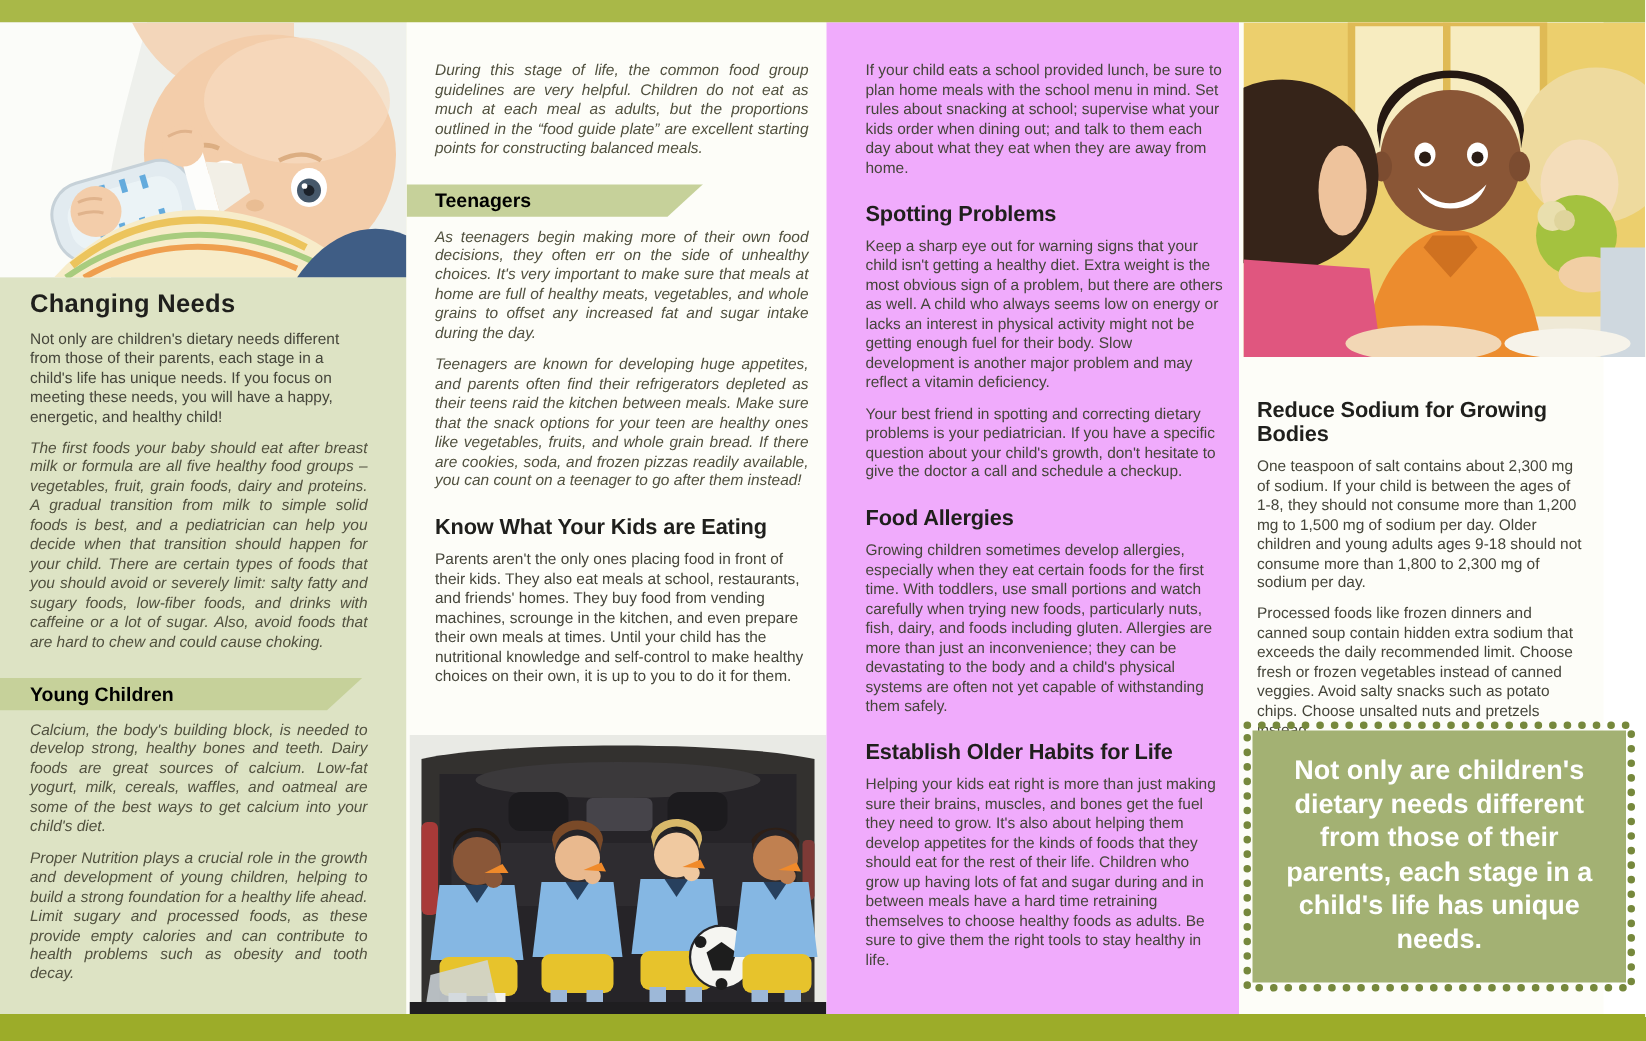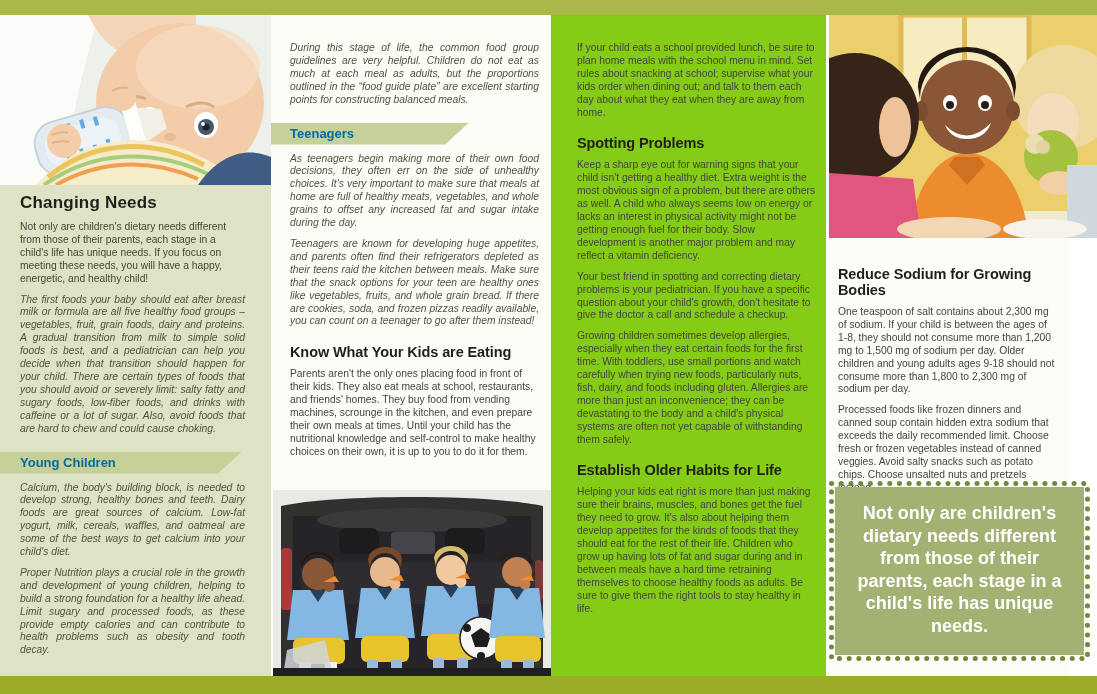--- a/index.html
+++ b/index.html
@@ -10,21 +10,21 @@
     overflow: hidden;
     font-family: "Liberation Sans", sans-serif;
     background: #ffffff;
   }
   .strip-top { position:absolute; left:0; top:0; width:1097px; height:15px; background:#a9b848; }
   .strip-bottom { position:absolute; left:0; top:676px; width:1097px; height:18px; background:#9cac29; }
 
   .panel { position:absolute; top:15px; height:661px; }
   .panel-left   { left:0;    width:271px; background:#dde3c4; }
   .panel-ml     { left:271px; width:280px; background:#fdfdf8; }
-  .panel-mr     { left:551px; width:275px; background:#84cc16; }
+  .panel-mr     { left:551px; width:275px; background:#f0abfc; }
   .panel-right  { left:826px; width:243px; background:#fdfdf8; }
 
   .photo { position:absolute; display:block; }
   .photo-baby { left:0; top:0; width:271px; height:170px; }
   .photo-kids { left:2px; top:475px; width:278px; height:186px; }
   .photo-boy  { left:3px; top:0; width:268px; height:223px; }
 
   .content { position:relative; }
   .panel-left  .content { padding: 178px 26px 0 20px; }
   .panel-ml    .content { padding: 27px 12px 0 19px; }
@@ -32,21 +32,21 @@
   .panel-right .content { padding: 235px 12px 0 12px; }
 
   h1.title { font-size:17px; font-weight:bold; color:#1f1f1c; letter-spacing:.2px; margin:0 0 8px 0; }
   h2.head  { font-size:14.5px; font-weight:bold; color:#1f1f1c; letter-spacing:-.1px; margin:16px 0 8px 0; }
   p.body   { font-size:10.3px; line-height:12.9px; color:#45453a; margin:0 0 8px 0; }
   p.it     { font-style: italic; text-align: justify; color:#51513f; }
   .quote-first { margin-top:0; }
 
   .bar {
     height:22px; line-height:22px;
-    background:#c6d19a; color:#0369a1;
+    background:#c6d19a; color:#000000;
     font-weight:bold; font-size:13px;
     clip-path: polygon(0 0, 100% 0, calc(100% - 24px) 100%, 0 100%);
     margin: 16px 0 8px 0;
   }
   .panel-left .bar { margin-left:-20px; padding-left:20px; }
   .panel-ml   .bar { margin-left:-19px; padding-left:19px; }
   .bar-infants { width:262px; }
   .bar-young   { width:242px; }
   .bar-teen    { width:198px; }
 
@@ -193,20 +193,21 @@
       <rect y="178" width="278" height="8" fill="#1f1e20"></rect>
     </svg>
   </div>
 
   <div class="panel panel-mr">
     <div class="content">
       <p class="body">If your child eats a school provided lunch, be sure to plan home meals with the school menu in mind. Set rules about snacking at school; supervise what your kids order when dining out; and talk to them each day about what they eat when they are away from home.</p>
       <h2 class="head">Spotting Problems</h2>
       <p class="body">Keep a sharp eye out for warning signs that your child isn't getting a healthy diet. Extra weight is the most obvious sign of a problem, but there are others as well. A child who always seems low on energy or lacks an interest in physical activity might not be getting enough fuel for their body. Slow development is another major problem and may reflect a vitamin deficiency.</p>
       <p class="body">Your best friend in spotting and correcting dietary problems is your pediatrician. If you have a specific question about your child's growth, don't hesitate to give the doctor a call and schedule a checkup.</p>
+      <h2 class="head">Food Allergies</h2>
       <p class="body">Growing children sometimes develop allergies, especially when they eat certain foods for the first time. With toddlers, use small portions and watch carefully when trying new foods, particularly nuts, fish, dairy, and foods including gluten. Allergies are more than just an inconvenience; they can be devastating to the body and a child's physical systems are often not yet capable of withstanding them safely.</p>
       <h2 class="head">Establish Older Habits for Life</h2>
       <p class="body">Helping your kids eat right is more than just making sure their brains, muscles, and bones get the fuel they need to grow. It's also about helping them develop appetites for the kinds of foods that they should eat for the rest of their life. Children who grow up having lots of fat and sugar during and in between meals have a hard time retraining themselves to choose healthy foods as adults. Be sure to give them the right tools to stay healthy in life.</p>
     </div>
   </div>
 
   <div class="panel panel-right">
     <svg class="photo photo-boy" viewBox="0 0 268 223" preserveAspectRatio="none" aria-hidden="true">
       <rect width="268" height="223" fill="#eccf6d"></rect>
       <rect x="72" y="0" width="128" height="92" fill="#f7ecc0" stroke="#dfba55" stroke-width="5"></rect>

